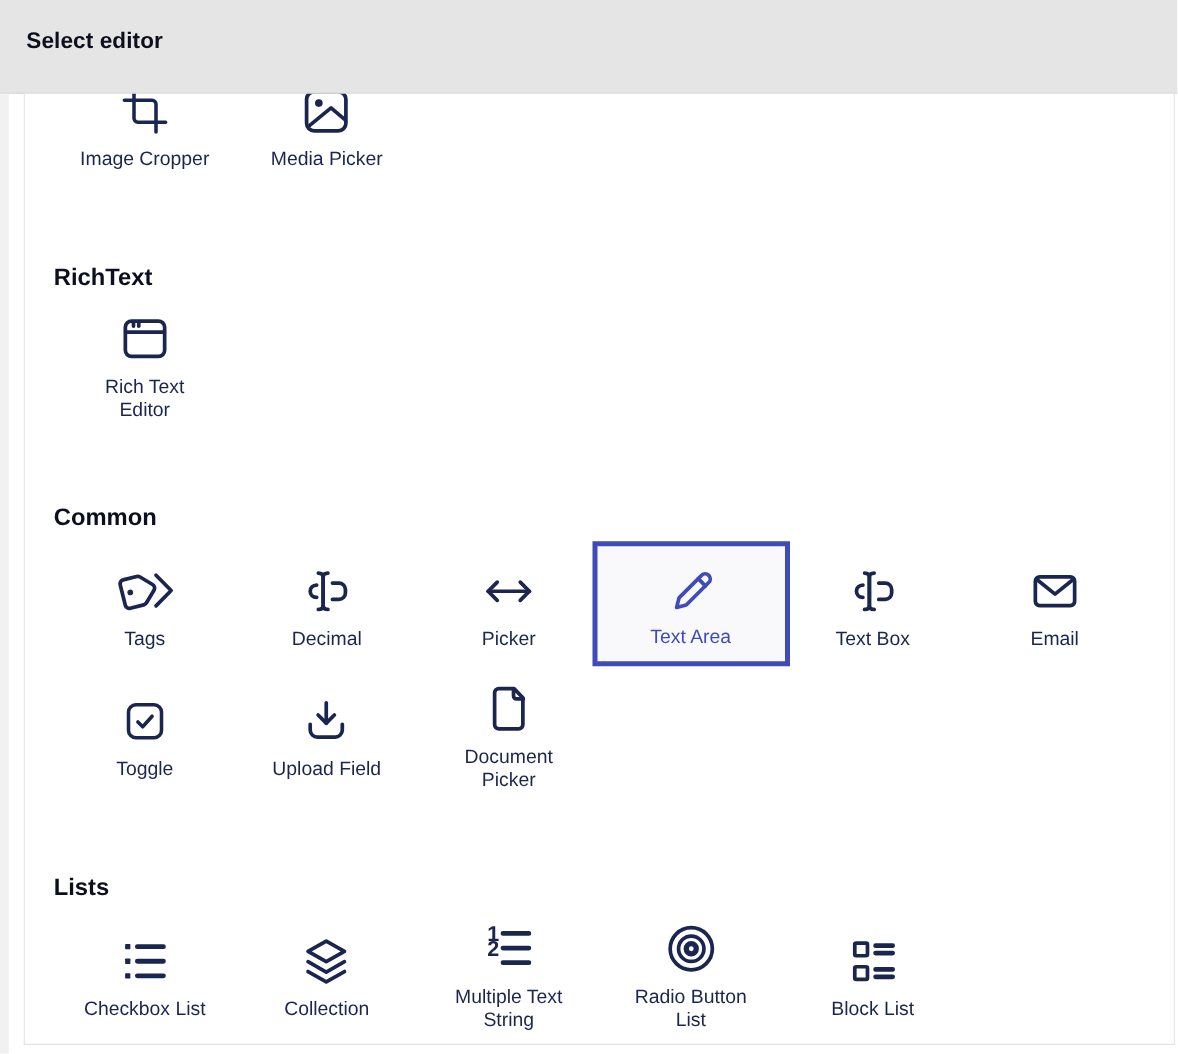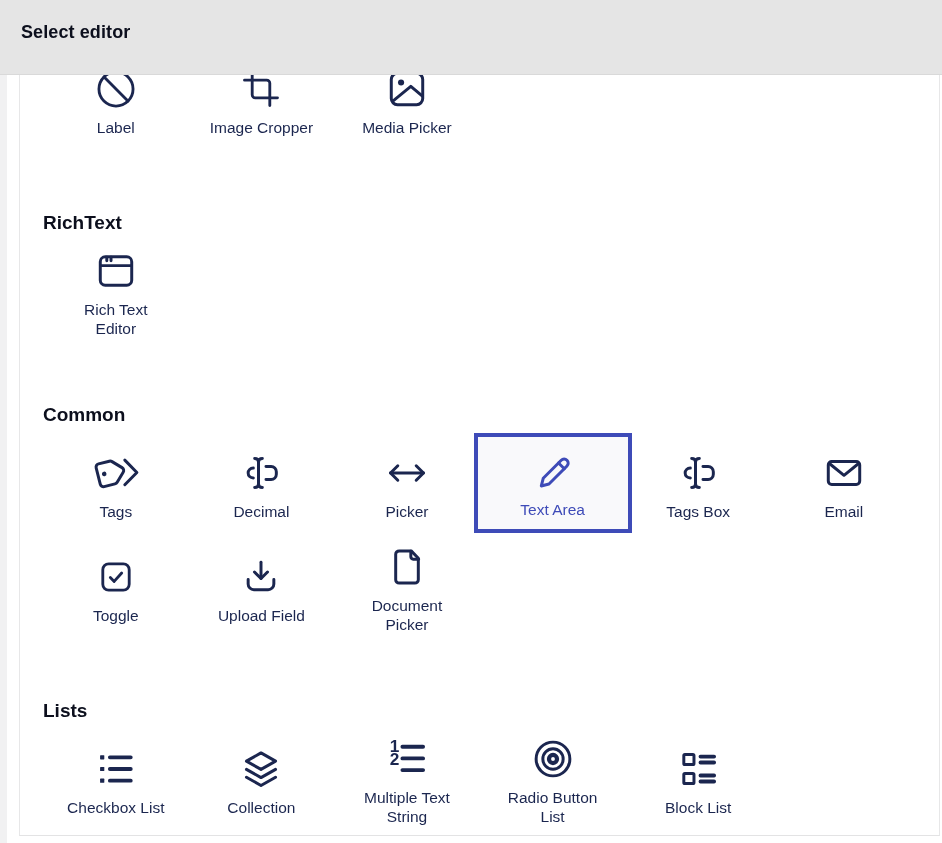--- a/index.html
+++ b/index.html
@@ -76,29 +76,20 @@
 </div>
 
 <div class="left-strip"></div>
 
 <div class="content">
   <div class="scroll">
       <div class="grid first">
         <div class="cell">
           <div class="icon">
             <svg width="44" height="44" viewBox="0 0 24 24" fill="none" stroke="currentColor" stroke-width="1.55" stroke-linecap="round" stroke-linejoin="round">
-              <circle cx="12" cy="12" r="9.3"></circle>
-              <line x1="5.5" y1="5.5" x2="18.5" y2="18.5"></line>
-            </svg>
-          </div>
-          <div class="label">Label</div>
-        </div>
-        <div class="cell">
-          <div class="icon">
-            <svg width="44" height="44" viewBox="0 0 24 24" fill="none" stroke="currentColor" stroke-width="1.55" stroke-linecap="round" stroke-linejoin="round">
               <path d="M7.2 3v12.1a1.7 1.7 0 0 0 1.7 1.7H21"></path>
               <path d="M3 7.2h12.1a1.7 1.7 0 0 1 1.7 1.7V21"></path>
             </svg>
           </div>
           <div class="label">Image Cropper</div>
         </div>
         <div class="cell">
           <div class="icon">
             <svg width="46" height="46" viewBox="0 0 24 24" fill="none" stroke="currentColor" stroke-width="1.55" stroke-linecap="round" stroke-linejoin="round">
               <rect x="3.8" y="3.8" width="16.4" height="16.4" rx="3.2"></rect>
@@ -169,21 +160,21 @@
         </div>
         <div class="cell">
           <div class="icon">
             <svg width="50" height="46" viewBox="0 0 26 24" fill="none" stroke="currentColor" stroke-width="1.55" stroke-linecap="round" stroke-linejoin="round">
               <path d="M9.7 4.4c1.3 0 2 .5 2 1.8v11.6c0 1.3-.7 1.8-2 1.8"></path>
               <path d="M13.7 4.4c-1.3 0-2 .5-2 1.8v11.6c0 1.3.7 1.8 2 1.8"></path>
               <path d="M9 9.4c-1.6.05-2.7 1.1-2.7 2.6s1.1 2.55 2.7 2.6"></path>
               <path d="M15.6 8.6h2.7a2.7 2.7 0 0 1 2.7 2.7v1.4a2.7 2.7 0 0 1-2.7 2.7h-2.7"></path>
             </svg>
           </div>
-          <div class="label">Tags Box</div>
+          <div class="label">Text Box</div>
         </div>
         <div class="cell">
           <div class="icon">
             <svg width="46" height="46" viewBox="0 0 24 24" fill="none" stroke="currentColor" stroke-width="1.55" stroke-linecap="round" stroke-linejoin="round">
               <rect x="3.8" y="6" width="16.4" height="12" rx="1.8"></rect>
               <path d="M4.7 7.3l7.3 5.9 7.3-5.9"></path>
             </svg>
           </div>
           <div class="label">Email</div>
         </div>

